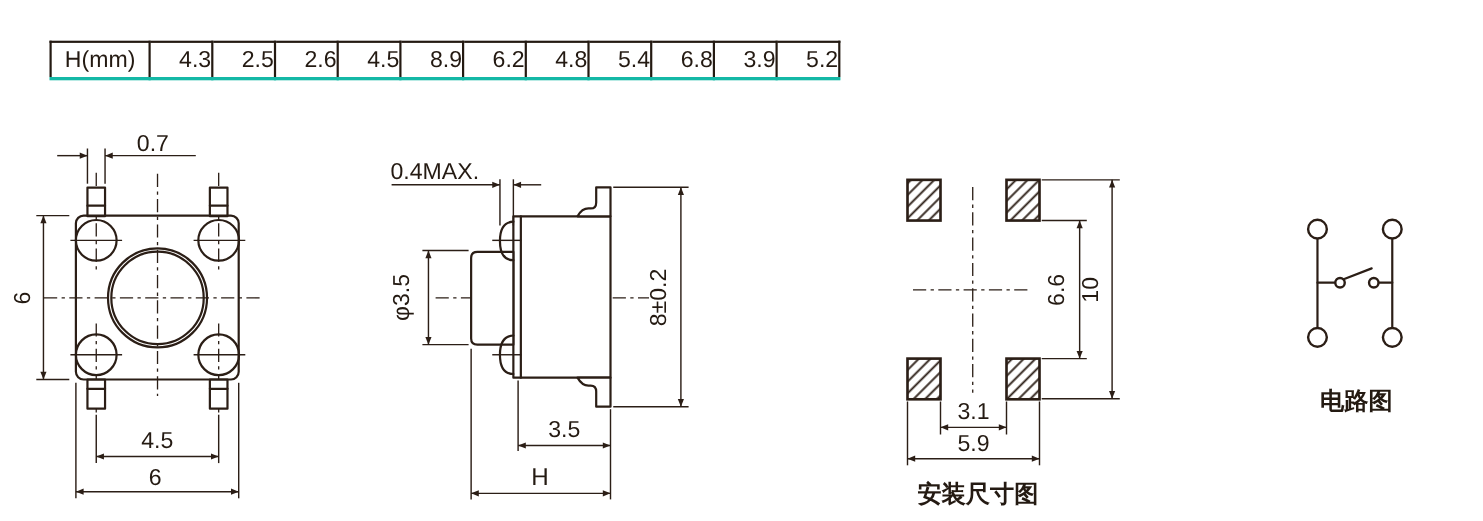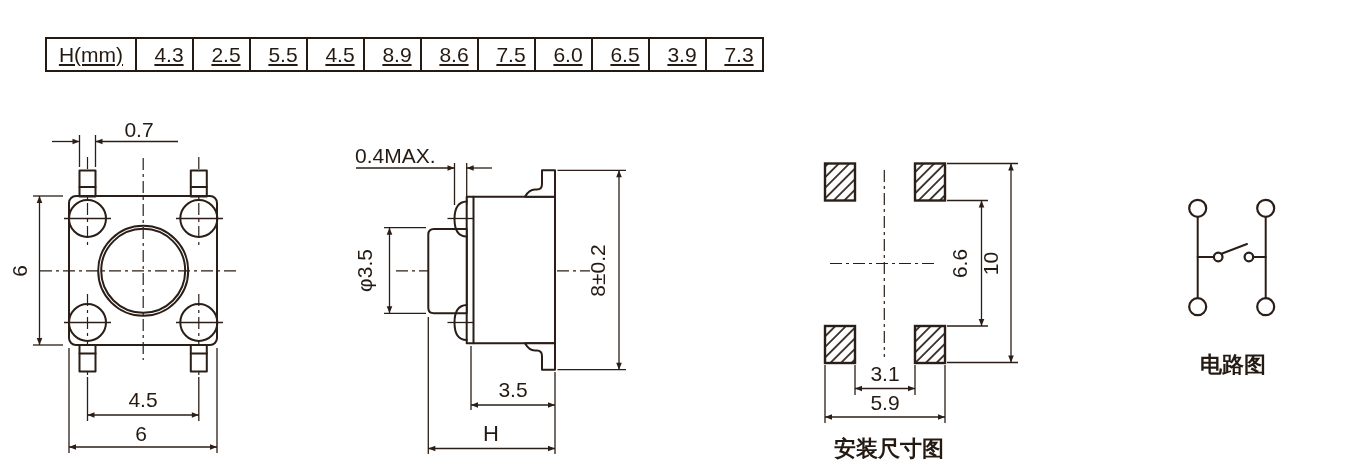--- a/index.html
+++ b/index.html
@@ -1,23 +1,23 @@
 <!DOCTYPE html>
 <html><head>
 <meta charset="utf-8">
 <style>
   html,body{margin:0;padding:0;background:#ffffff;}
   .stage{position:relative;width:1348px;height:474px;background:#fff;overflow:hidden;
          font-family:"Liberation Sans","DejaVu Sans",sans-serif;color:#241a12;}
   
   table.spec{position:absolute;left:45px;top:37px;border-collapse:collapse;table-layout:fixed;}
   table.spec td{border:2px solid #241a12;height:31px;font-size:21px;color:#241a12;
-                padding:0 0 0 9px;text-align:center;white-space:nowrap;}
+                padding:0 0 0 9px;text-align:right;white-space:nowrap;}
   table.spec td.hdr{text-align:center;padding:0;}
-  table.spec{border-bottom:1px solid #14b8a6;text-decoration:underline;}
+  table.spec{border-bottom:3px solid #14b8a6;}
   
   svg.draw{position:absolute;left:0;top:0;}
   svg text{font-family:"Liberation Sans","DejaVu Sans",sans-serif;fill:#241a12;}
   .obj{stroke:#2b1e16;stroke-width:2;fill:none;stroke-linecap:round;stroke-linejoin:round;}
   .objf{stroke:#2b1e16;stroke-width:2;fill:#ffffff;stroke-linejoin:round;}
   .thin{stroke:#2b1e16;stroke-width:1.3;fill:none;}
   .cl{stroke:#2b1e16;stroke-width:1.2;fill:none;stroke-dasharray:12 4 3 4;}
   .dimtext{font-size:21px;}
   .captext{font-size:22px;font-weight:600;}
   .pad{stroke:#2b1e16;stroke-width:2.4;}
@@ -41,29 +41,29 @@
         <col style="width:57px">
       <col style="width:57px">
         <col style="width:57px">
         <col style="width:57px">
     </colgroup>
     <tbody>
         <tr>
       <td class="hdr">H(mm)</td>
       <td>4.3</td>
       <td>2.5</td>
-      <td>5.5</td>
+      <td>2.6</td>
       <td>4.5</td>
       <td>8.9</td>
-      <td>8.6</td>
-      <td>7.5</td>
-      <td>6.0</td>
-      <td>6.5</td>
+      <td>6.2</td>
+      <td>4.8</td>
+      <td>5.4</td>
+      <td>6.8</td>
       <td>3.9</td>
-      <td>7.3</td>
+      <td>5.2</td>
     </tr>
   </tbody>
     </table>
 
   <svg class="draw" width="1348" height="474" viewBox="0 0 1348 474">
     <defs>
       <marker id="arr" viewBox="0 0 10 10" refX="10" refY="5" markerWidth="14" markerHeight="7" markerUnits="userSpaceOnUse" orient="auto-start-reverse">
         <path d="M0,1 L10,5 L0,9 Z" fill="#2b1e16"></path>
       </marker>
       <pattern id="hatch" patternUnits="userSpaceOnUse" width="7.5" height="7.5" patternTransform="rotate(-45)">

